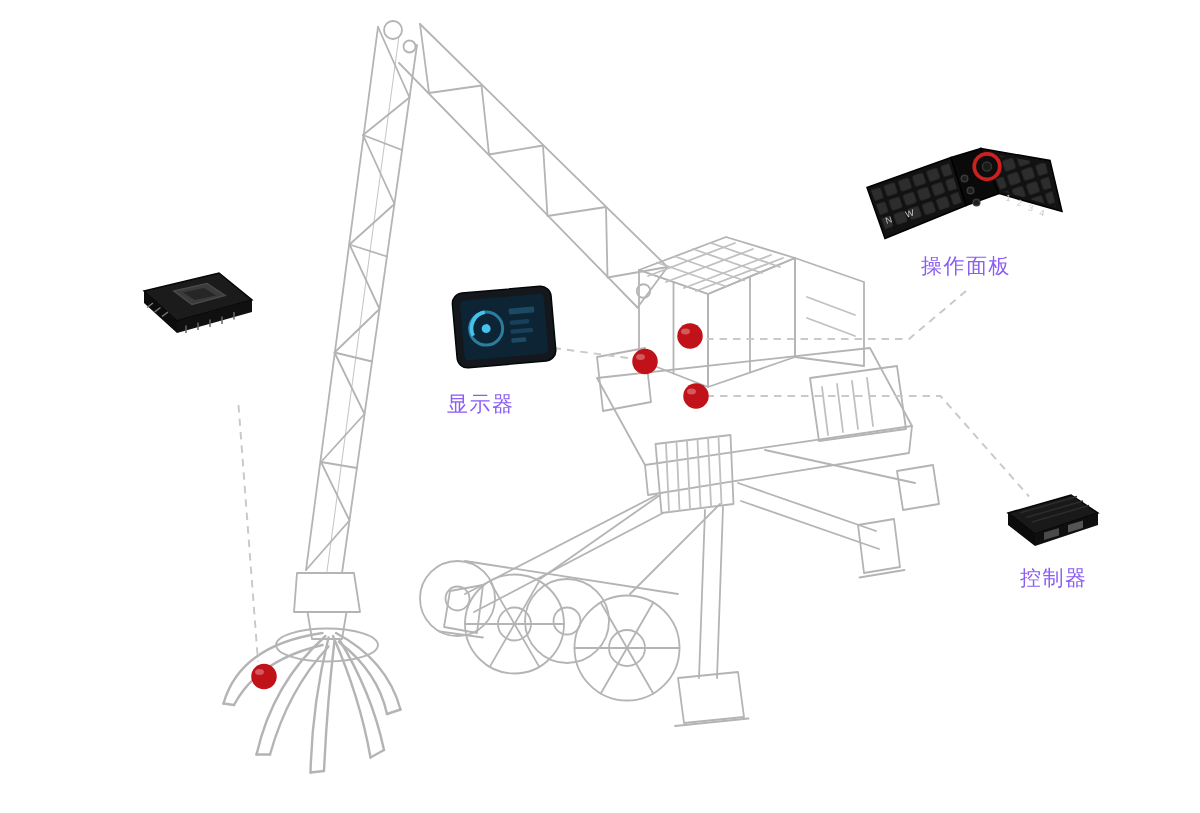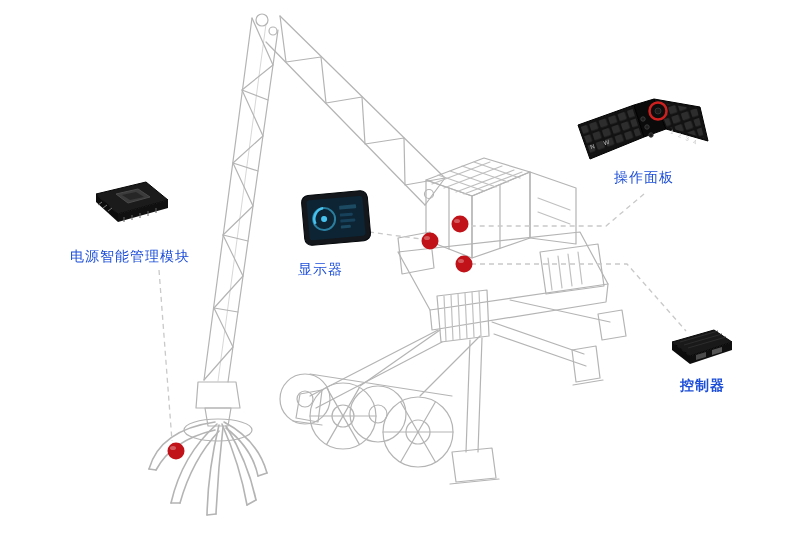--- a/index.html
+++ b/index.html
@@ -8,21 +8,21 @@
     width:800px;height:542px;
     background:#ffffff;
     overflow:hidden;
     font-family:"Liberation Sans","DejaVu Sans",sans-serif;
   }
   #scene{position:absolute;left:0;top:0;}
   .callout-label{
     position:absolute;
     font-size:14px;
     letter-spacing:1px;
-    color:#1d4ed8;
+    color:#8b5cf6;
     white-space:nowrap;
     user-select:none;
   }
 </style>
 </head>
 <body>
 
 <div id="canvas">
 
   <svg id="scene" width="800" height="542" viewBox="0 0 800 542">
@@ -207,20 +207,19 @@
         <circle cx="464" cy="264" r="8.5" fill="#c01218"></circle>
         <ellipse cx="461" cy="261" rx="3" ry="2" fill="#ffffff" opacity="0.3"></ellipse>
       </g>
       <g>
         <circle cx="176" cy="451" r="8.5" fill="#c01218"></circle>
         <ellipse cx="173" cy="448" rx="3" ry="2" fill="#ffffff" opacity="0.3"></ellipse>
       </g>
     </g>
   </svg>
 
-  <div class="callout-label" style="left:70px;top:248px;">电源智能管理模块</div>
 
   <div class="callout-label" style="left:298px;top:261px;">显示器</div>
 
   <div class="callout-label" style="left:614px;top:169px;">操作面板</div>
 
-  <div class="callout-label" style="left:680px;top:377px;font-weight:bold;">控制器</div>
+  <div class="callout-label" style="left:680px;top:377px;">控制器</div>
 </div>
 
 </body></html>

